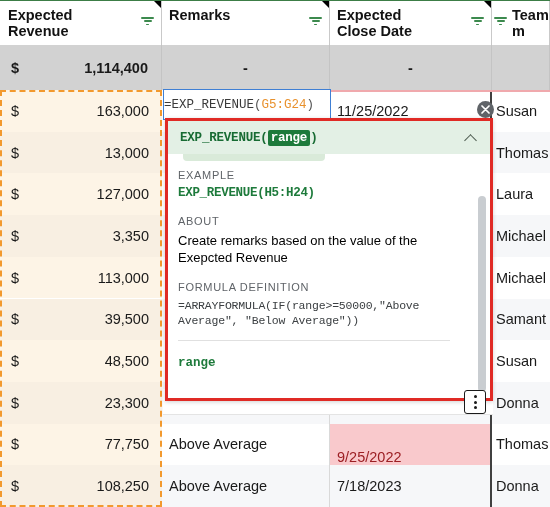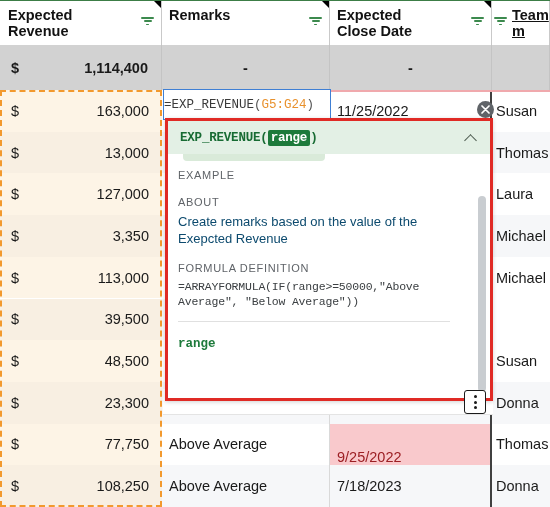--- a/index.html
+++ b/index.html
@@ -266,21 +266,21 @@
   }
   .tt-example-code {
     font-family: "Liberation Mono", "DejaVu Sans Mono", monospace;
     font-size: 12.5px;
     font-weight: bold;
     color: #1d7a3b;
     letter-spacing: -0.3px;
   }
   .tt-about {
     font-size: 13px;
-    color: #0c4a6e;
+    color: #000000;
     line-height: 17px;
     max-width: 272px;
   }
   .tt-def-code {
     font-family: "Liberation Mono", "DejaVu Sans Mono", monospace;
     font-size: 11.5px;
     color: #3c4043;
     line-height: 15px;
     white-space: pre-wrap;
     max-width: 252px;
@@ -339,21 +339,21 @@
       <div class="cell c-date">
         <div class="hdr-label"><span>Expected</span><br><span>Close Date</span></div>
         <div class="filter-icon">
             <i></i>
             <i></i>
             <i></i>
           </div>
         <div class="corner-tri"></div>
       </div>
       <div class="cell c-team">
-        <div class="hdr-label" style="padding-left:16px;text-decoration:underline;">Team m</div>
+        <div class="hdr-label" style="padding-left:16px;">Team m</div>
         <div class="filter-icon" style="right:auto;left:2px;">
             <i></i>
             <i></i>
             <i></i>
           </div>
       </div>
     </div>
 
     <div class="row" id="total-row">
       <div class="cell c-rev">
@@ -464,20 +464,23 @@
             <div class="rev-inner">
               <span>$</span>
               <span>39,500</span>
             </div>
           </div>
           <div class="cell c-rem">
             <span></span>
           </div>
           <div class="cell c-date">
             <span></span>
+          </div>
+          <div class="cell c-team">
+            <span>Samant</span>
           </div>
         </div>
         <div class="row data-row band-a" style="top: 340.2px;">
           <div class="cell c-rev">
             <div class="rev-inner">
               <span>$</span>
               <span>48,500</span>
             </div>
           </div>
           <div class="cell c-rem">
@@ -579,20 +582,21 @@
           <span class="pill">range</span>
           <span>)</span>
       </div>
       <div class="chevron-up"></div>
     </div>
 
     <div id="tt-body">
       <div id="tt-scroll-strip"></div>
 
       <div class="tt-sec-label">EXAMPLE</div>
+      <div class="tt-example-code">EXP_REVENUE(H5:H24)</div>
 
       <div class="tt-sec-label">ABOUT</div>
       <div class="tt-about">Create remarks based on the value of the Exepcted Revenue</div>
 
       <div class="tt-sec-label">FORMULA DEFINITION</div>
       <div class="tt-def-code">=ARRAYFORMULA(IF(range&gt;=50000,"Above
 Average", "Below Average"))</div>
 
       <div id="tt-divider"></div>
 

